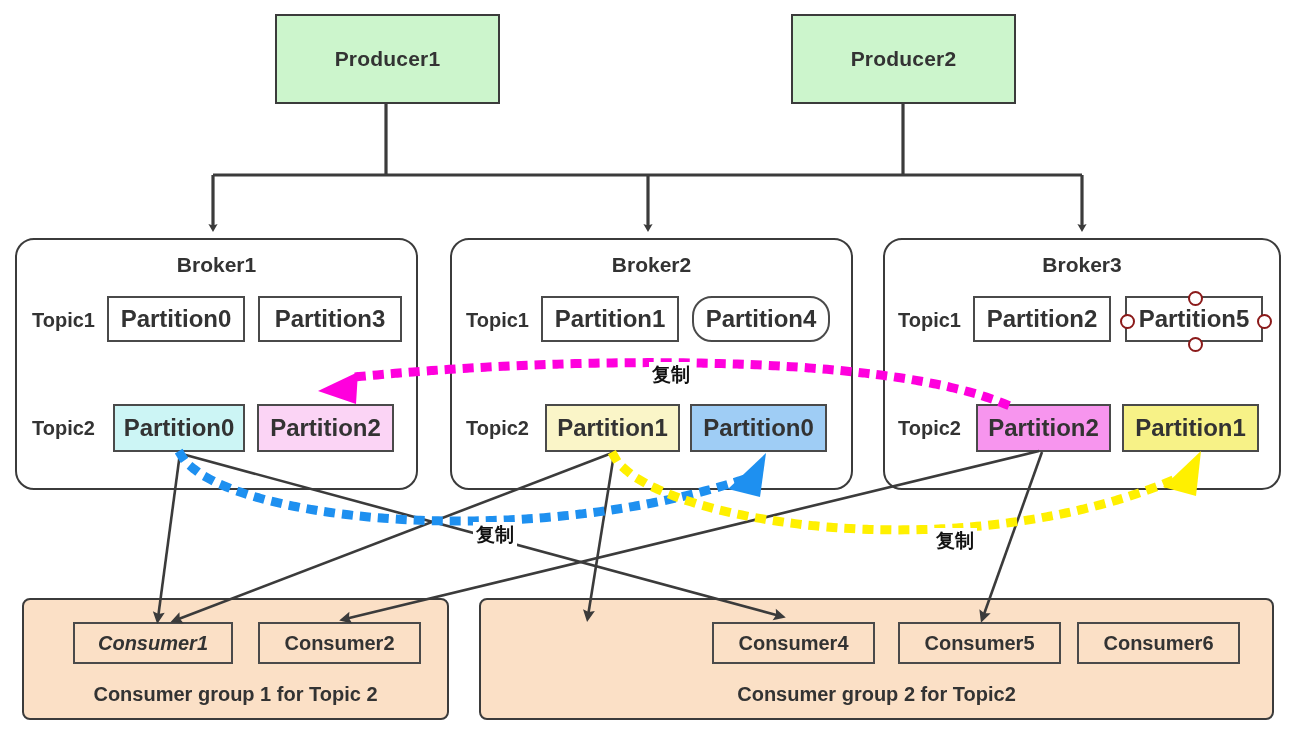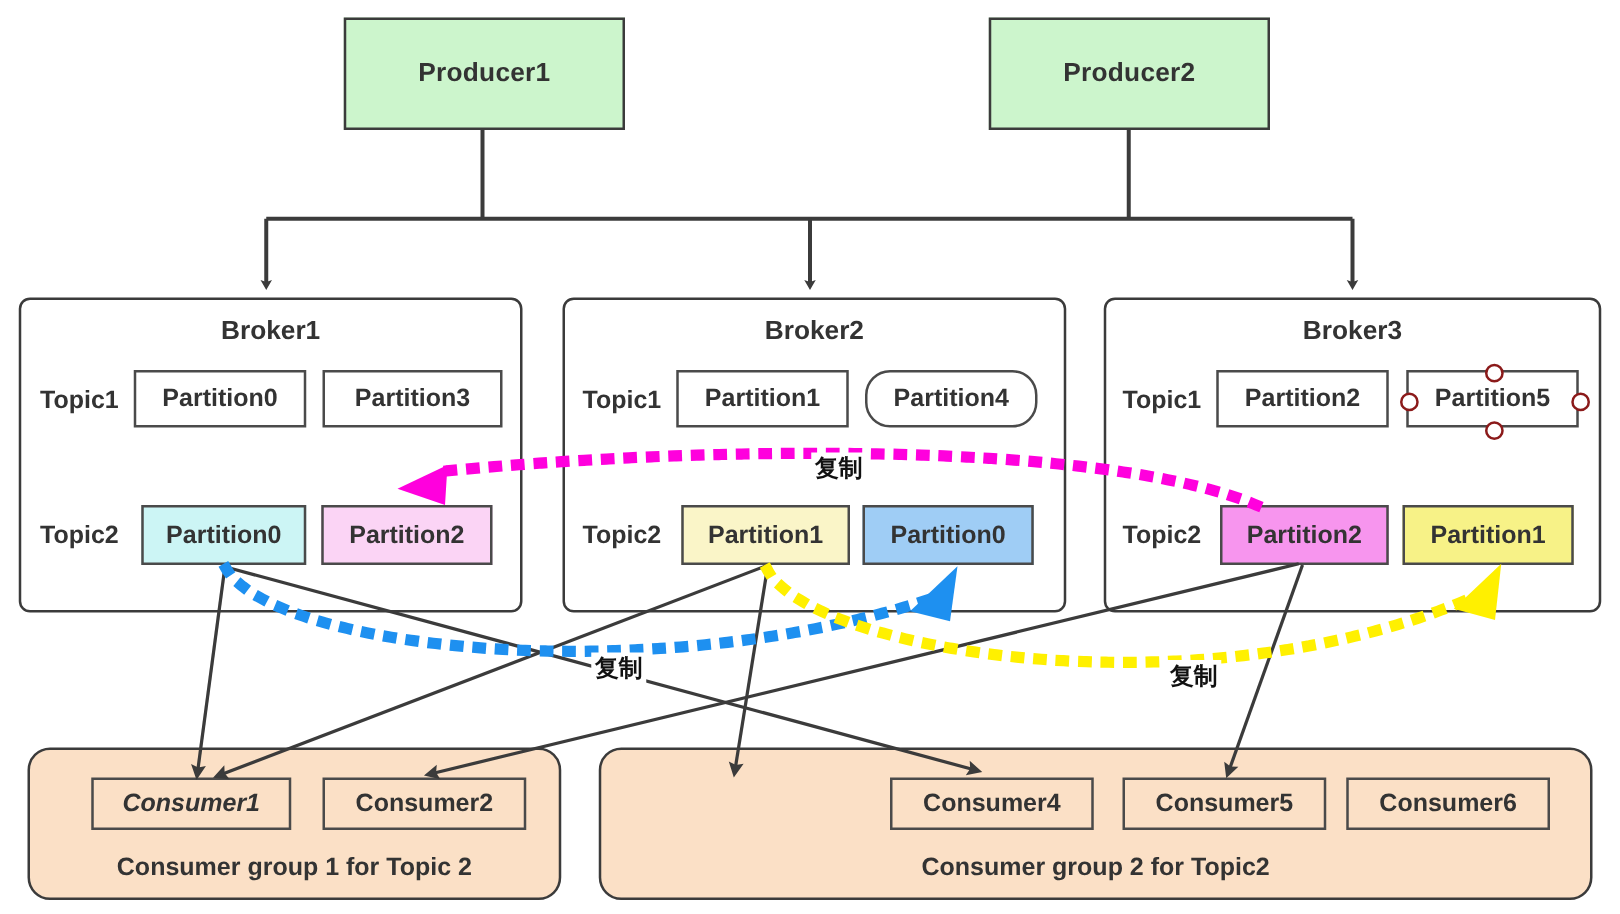--- a/index.html
+++ b/index.html
@@ -10,37 +10,37 @@
   svg.wires{position:absolute;left:0;top:0;width:1296px;height:731px;overflow:visible;}
   svg.wires.under{z-index:1;}
   svg.wires.over{z-index:6;pointer-events:none;}
 
   .box{position:absolute;box-sizing:border-box;display:flex;
        align-items:center;justify-content:center;text-align:center;
        color:#333333;font-weight:bold;z-index:3;}
 
   .producer{border:2.5px solid #3b3b3b;background:#ccf5cc;font-size:21px;letter-spacing:.2px;}
 
-  .broker{border:2.5px solid #3b3b3b;border-radius:9px;background:#ffffff;
+  .broker{border:2.5px solid #3b3b3b;border-radius:19px;background:#ffffff;
           display:block;z-index:2;}
   .broker-title{position:absolute;left:0;right:0;top:13px;text-align:center;
                 font-size:21px;font-weight:bold;color:#333333;}
 
   .rowlabel{position:absolute;font-size:20px;font-weight:bold;color:#333333;
             white-space:nowrap;z-index:3;}
 
   .part{position:absolute;box-sizing:border-box;border:2.5px solid #4a4a4a;
         background:#ffffff;display:flex;align-items:center;justify-content:center;
-        font-size:20px;font-weight:bold;color:#333333;z-index:4;white-space:nowrap;}
+        font-size:24px;font-weight:bold;color:#333333;z-index:4;white-space:nowrap;}
 
   .handle{position:absolute;width:11px;height:11px;border-radius:50%;
           border:2px solid #8b1a1a;background:#ffffff;z-index:7;}
 
   .cgroup{position:absolute;box-sizing:border-box;border:2.5px solid #3b3b3b;
-          border-radius:18px;background:#fbe0c6;z-index:2;}
+          border-radius:8px;background:#fbe0c6;z-index:2;}
   .cgroup-label{position:absolute;left:0;right:0;bottom:12px;text-align:center;
                 font-size:20px;font-weight:bold;color:#333333;}
   .consumer{position:absolute;box-sizing:border-box;border:2.5px solid #4a4a4a;
             background:#fbe0c6;display:flex;align-items:center;justify-content:center;
             font-size:20px;font-weight:bold;color:#333333;z-index:4;white-space:nowrap;}
 
   .replabel{position:absolute;font-size:19px;font-weight:bold;color:#111111;
             background:#ffffff;padding:0 3px;z-index:7;white-space:nowrap;}
 </style>
 </head>

